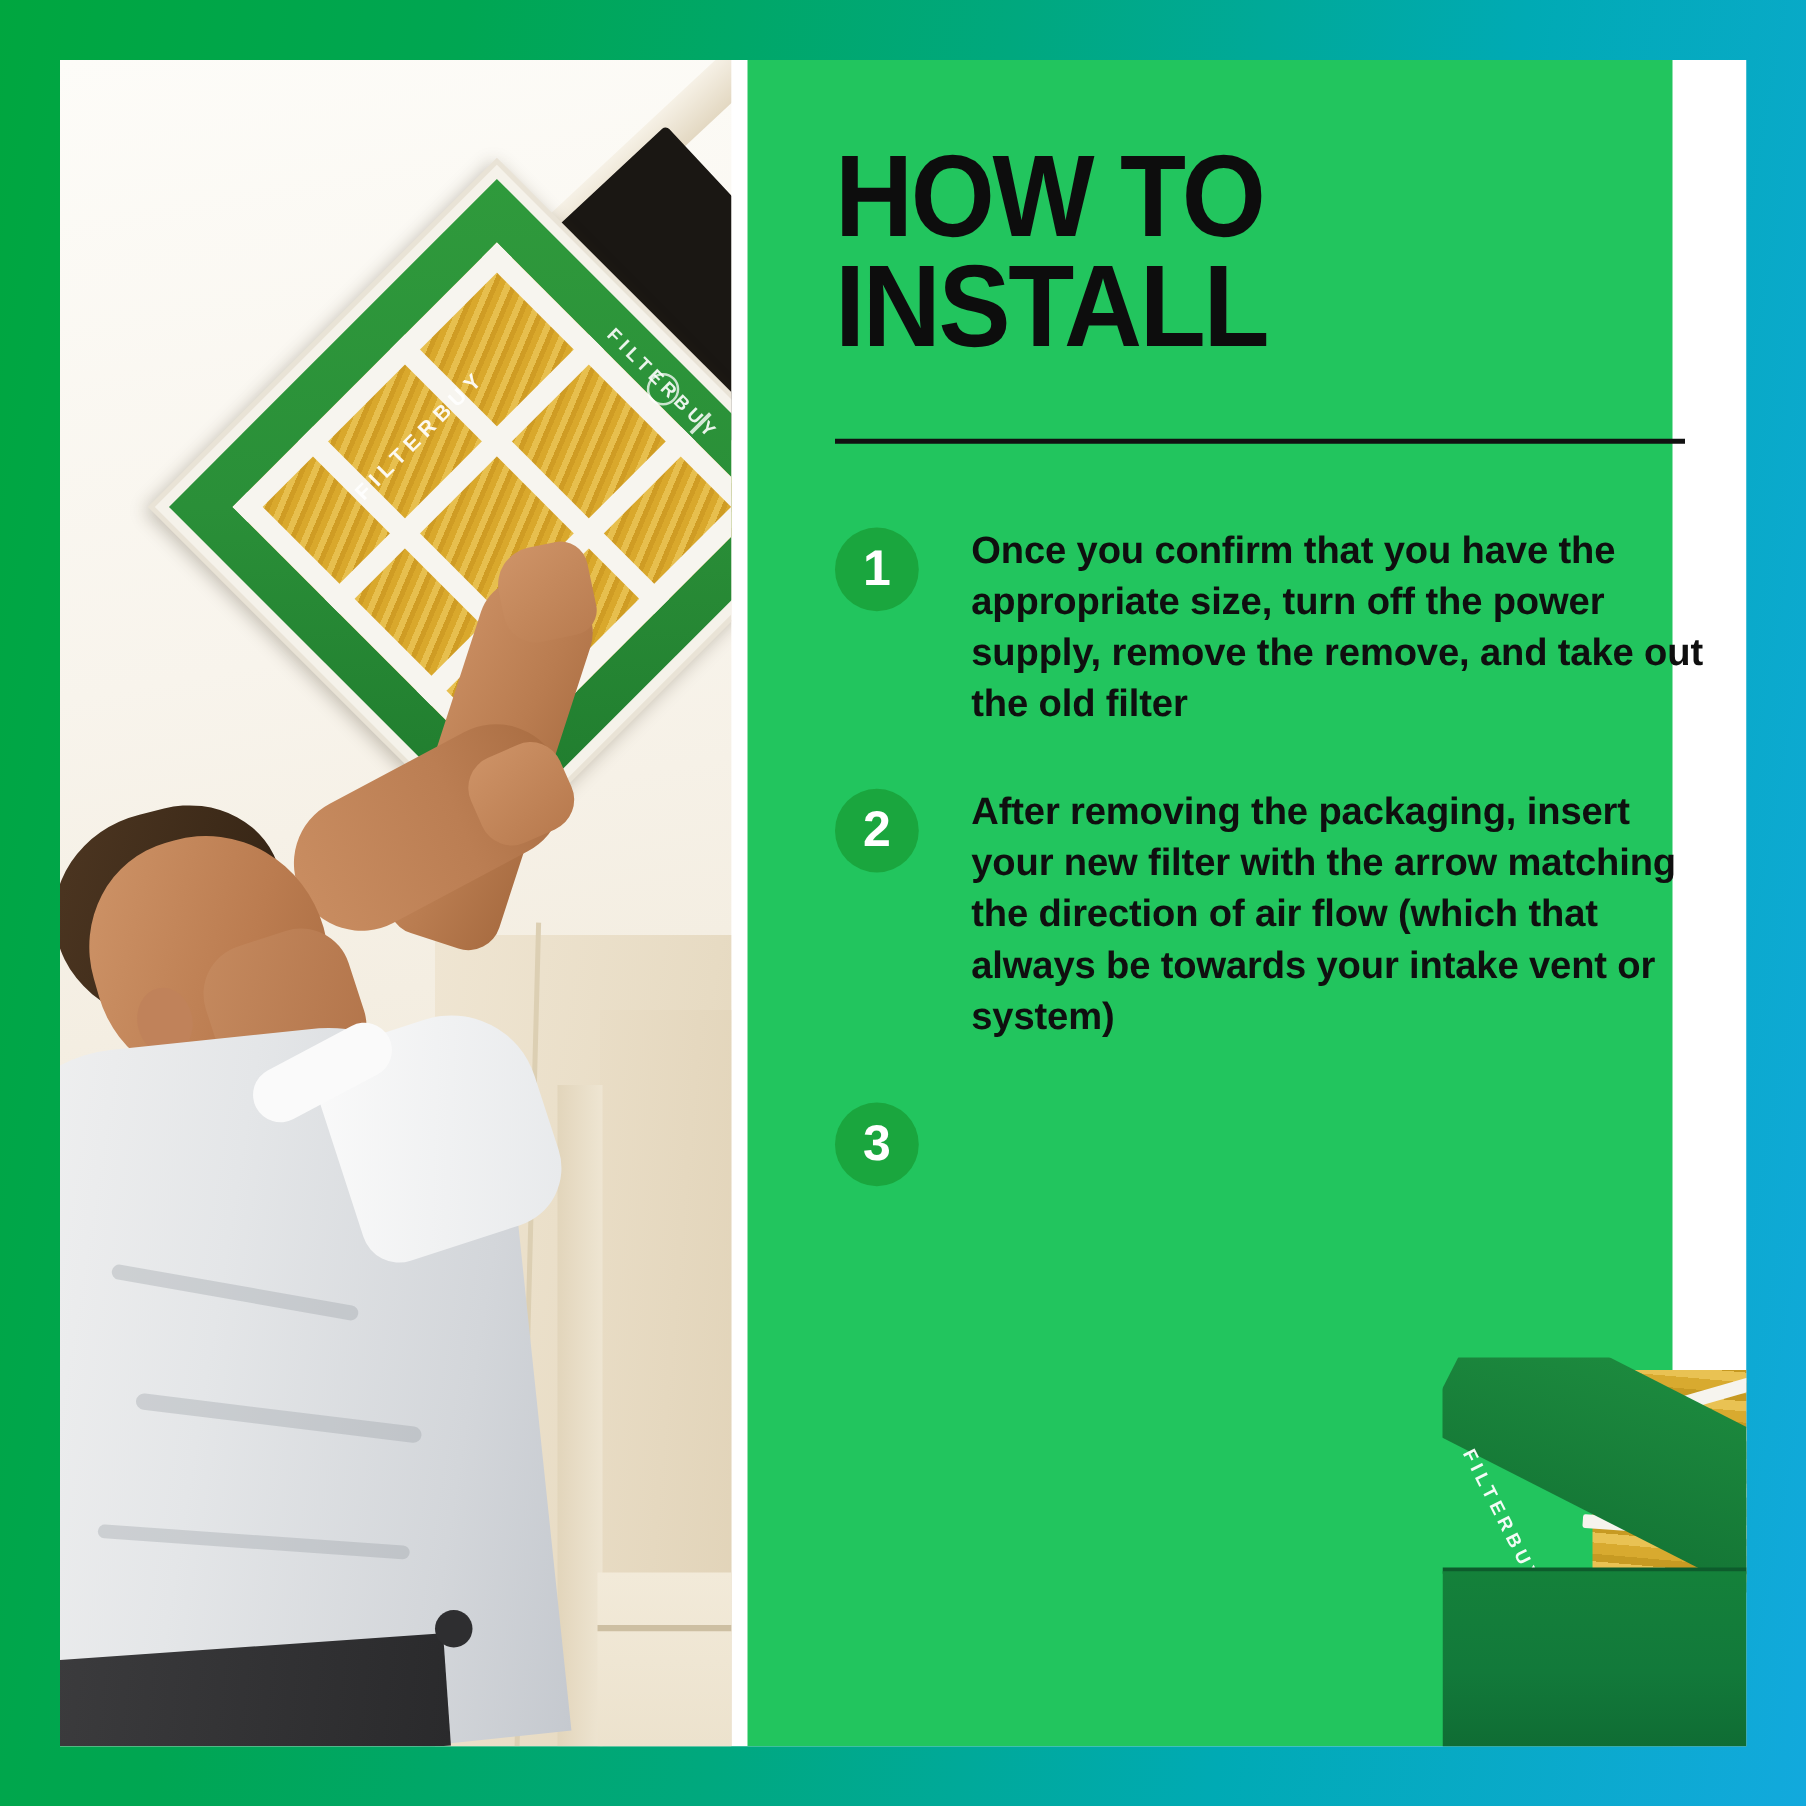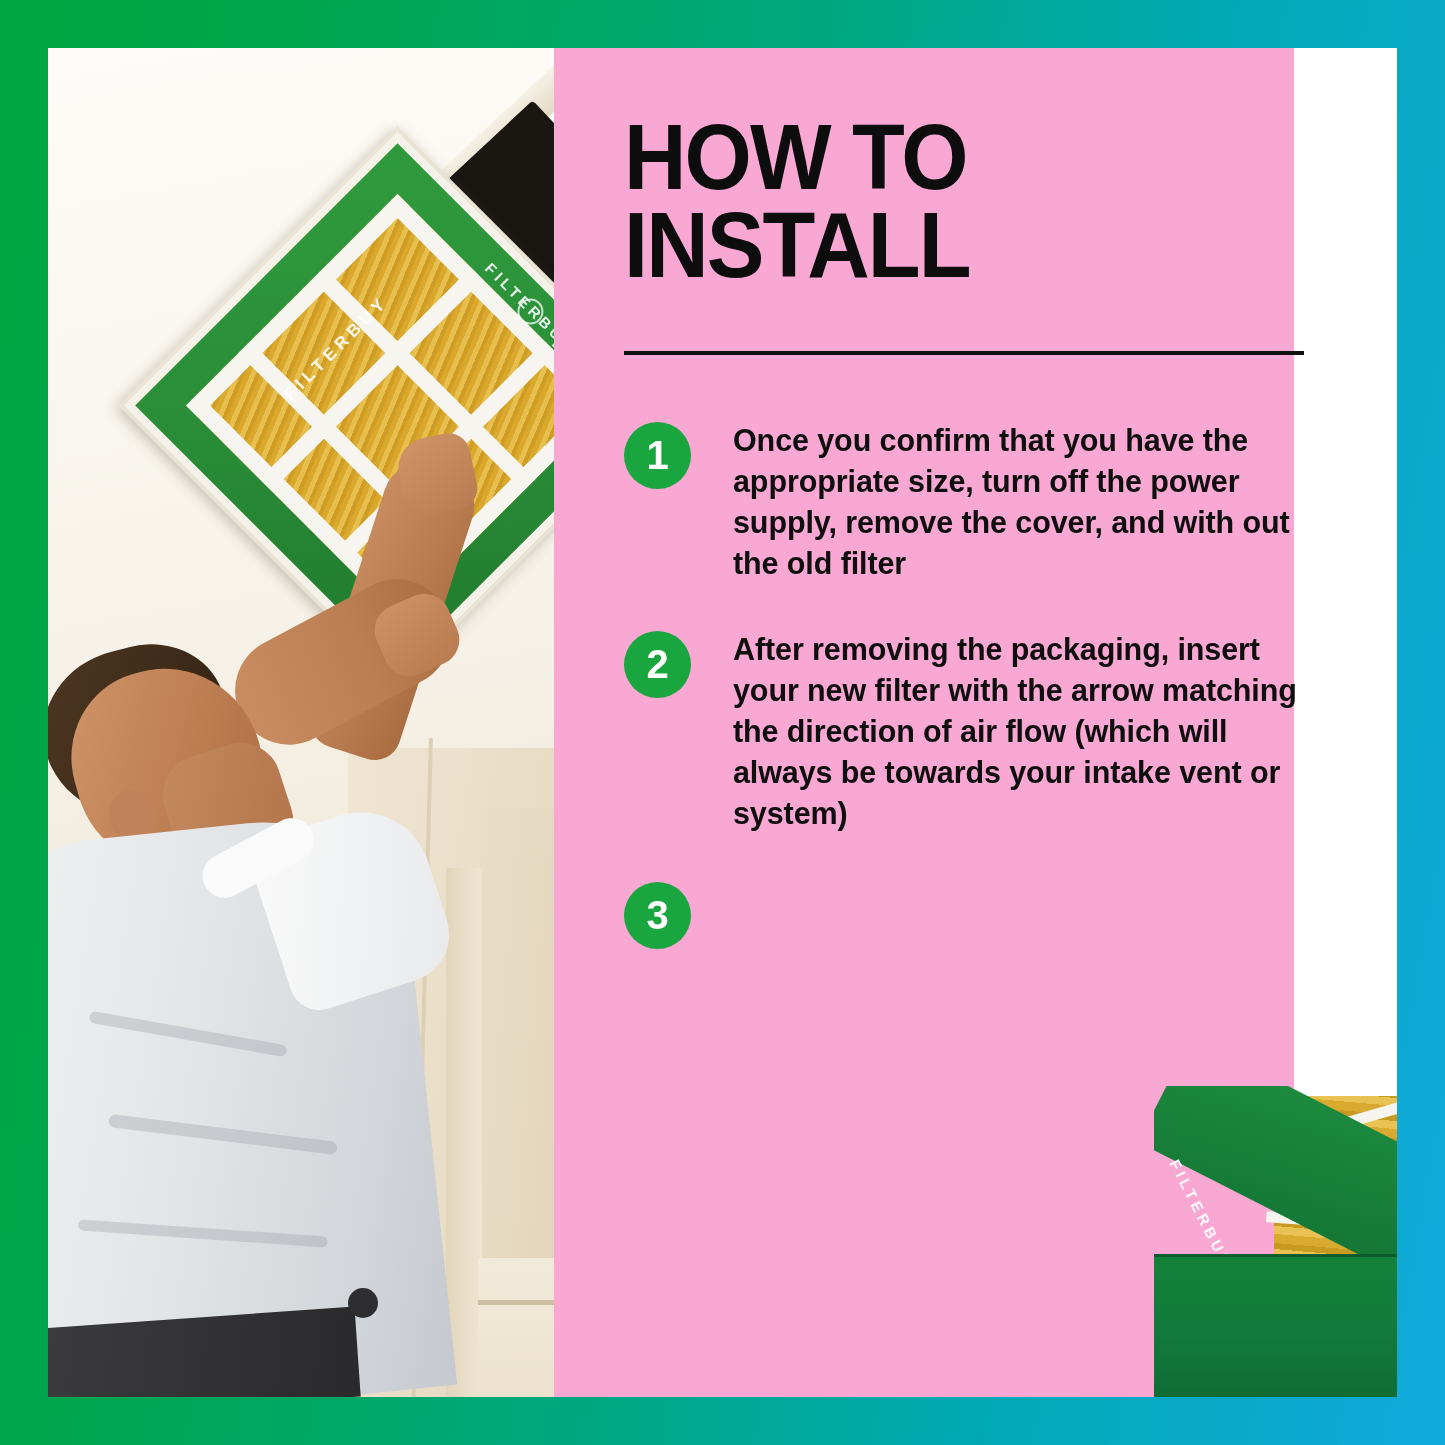--- a/index.html
+++ b/index.html
@@ -204,23 +204,23 @@
   .shirt-fold-b{left:60px;top:1080px;width:230px;height:13px;transform:rotate(7deg);}
   .shirt-fold-c{left:30px;top:1180px;width:250px;height:11px;transform:rotate(4deg);}
   .knob{
     position:absolute;left:300px;top:1240px;width:30px;height:30px;
     background:#2e2e30;border-radius:50%;
   }
 
   
   #content{
     position:absolute;
-    left:506px;top:0;
+    left:550px;top:0;
     width:740px;height:1349px;
-    background:#f9a8d4;
+    background:#22c55e;
   }
   #title{
     position:absolute;left:70px;top:65px;width:700px;
     font-family:"Liberation Sans", sans-serif;
     font-weight:bold;
     font-size:93px;
     line-height:.95;
     letter-spacing:-2px;
     color:#0d0d0d;
     transform:scaleX(.93);
@@ -361,26 +361,26 @@
         <div>HOW TO</div>
         <div>INSTALL</div>
       </div>
 
       <div id="rule"></div>
 
       <div id="steps">
 
         <div class="step">
           <div class="badge">1</div>
-          <div class="step-text">Once you confirm that you have the appropriate size, turn off the power supply, remove the cover, and with out the old filter</div>
+          <div class="step-text">Once you confirm that you have the appropriate size, turn off the power supply, remove the remove, and take out the old filter</div>
         </div>
 
         <div class="step">
           <div class="badge">2</div>
-          <div class="step-text">After removing the packaging, insert your new filter with the arrow matching the direction of air flow (which will always be towards your intake vent or system)</div>
+          <div class="step-text">After removing the packaging, insert your new filter with the arrow matching the direction of air flow (which that always be towards your intake vent or system)</div>
         </div>
 
         <div class="step">
           <div class="badge">3</div>
         </div>
 
       </div>
     </div>
 
     <div id="product">

